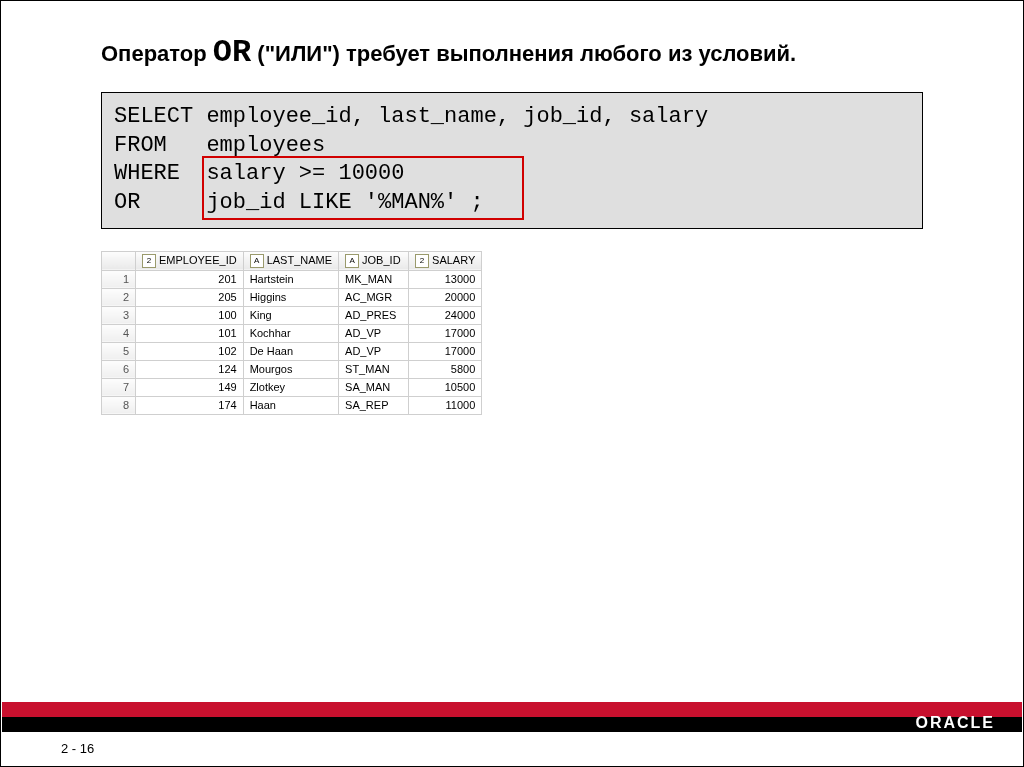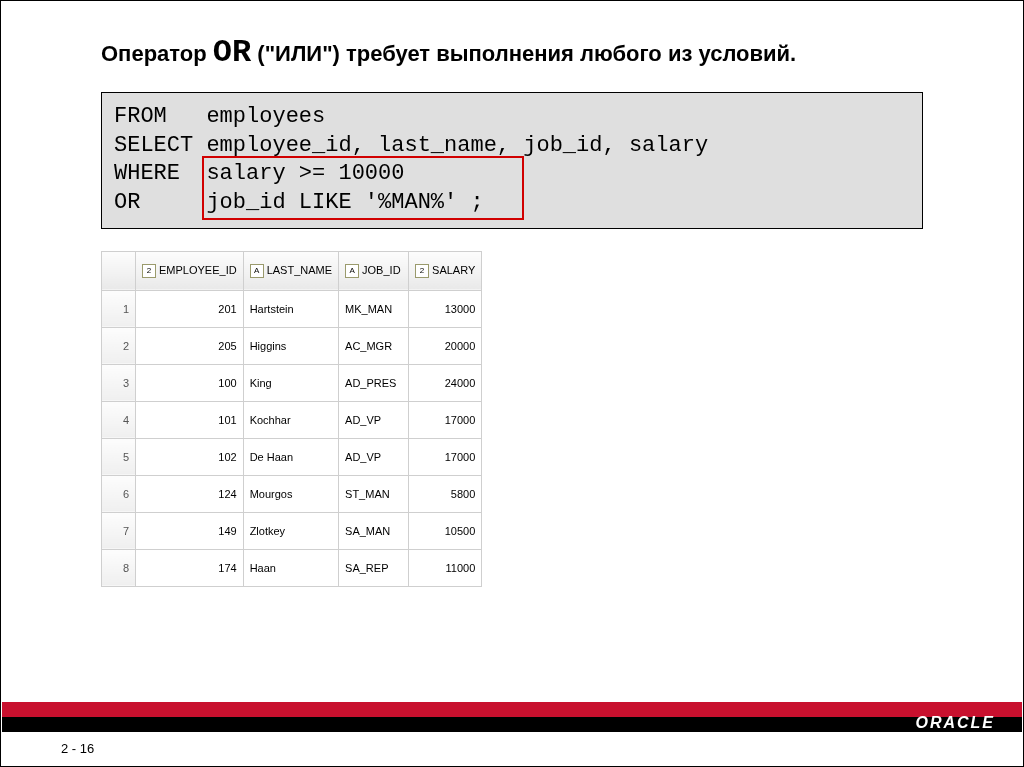--- a/index.html
+++ b/index.html
@@ -60,21 +60,21 @@
   }
   table.result {
     border-collapse: collapse;
     font-family: Tahoma, Arial, sans-serif;
     font-size: 11px;
     color: #000;
     border: 1px solid #a7a7a7;
   }
   table.result th, table.result td {
     border: 1px solid #cfcfcf;
-    padding: 12px 6px;
+    padding: 2px 6px;
     height: 18px;
     box-sizing: border-box;
   }
   table.result th {
     background: linear-gradient(#fdfdfd, #e9e9e9);
     font-weight: normal;
     text-align: left;
     white-space: nowrap;
   }
   table.result td.rownum {
@@ -120,21 +120,20 @@
     height: 15px;
     background: #000;
   }
   .oracle-logo {
     position: absolute;
     right: 28px;
     bottom: 32px;
     height: 22px;
     display: flex;
     align-items: center;
-    font-style: italic;
   }
   .oracle-logo span {
     color: #fff;
     font-family: Arial, sans-serif;
     font-weight: bold;
     letter-spacing: 2px;
     font-size: 16px;
   }
   .page-num {
     position: absolute;
@@ -148,22 +147,22 @@
 <body>
 
 <div class="slide">
 
 
   <div class="subtitle">
     <span>Оператор </span><span class="mono">OR</span><span> ("ИЛИ") требует выполнения любого из условий.</span>
   </div>
 
   <div class="codebox">
+    <div class="line">SELECT employee_id, last_name, job_id, salary</div>
     <div class="line">FROM   employees</div>
-    <div class="line">SELECT employee_id, last_name, job_id, salary</div>
     <div class="line">WHERE  salary &gt;= 10000</div>
     <div class="line">OR     job_id LIKE '%MAN%' ;</div>
     <div class="highlight-rect" style="left:100px; top:63px; width:318px; height:60px;"></div>
   </div>
 
   <div class="result-table-wrap">
     <table class="result">
       <thead>
         <tr>
           <th class="th-corner"></th>

